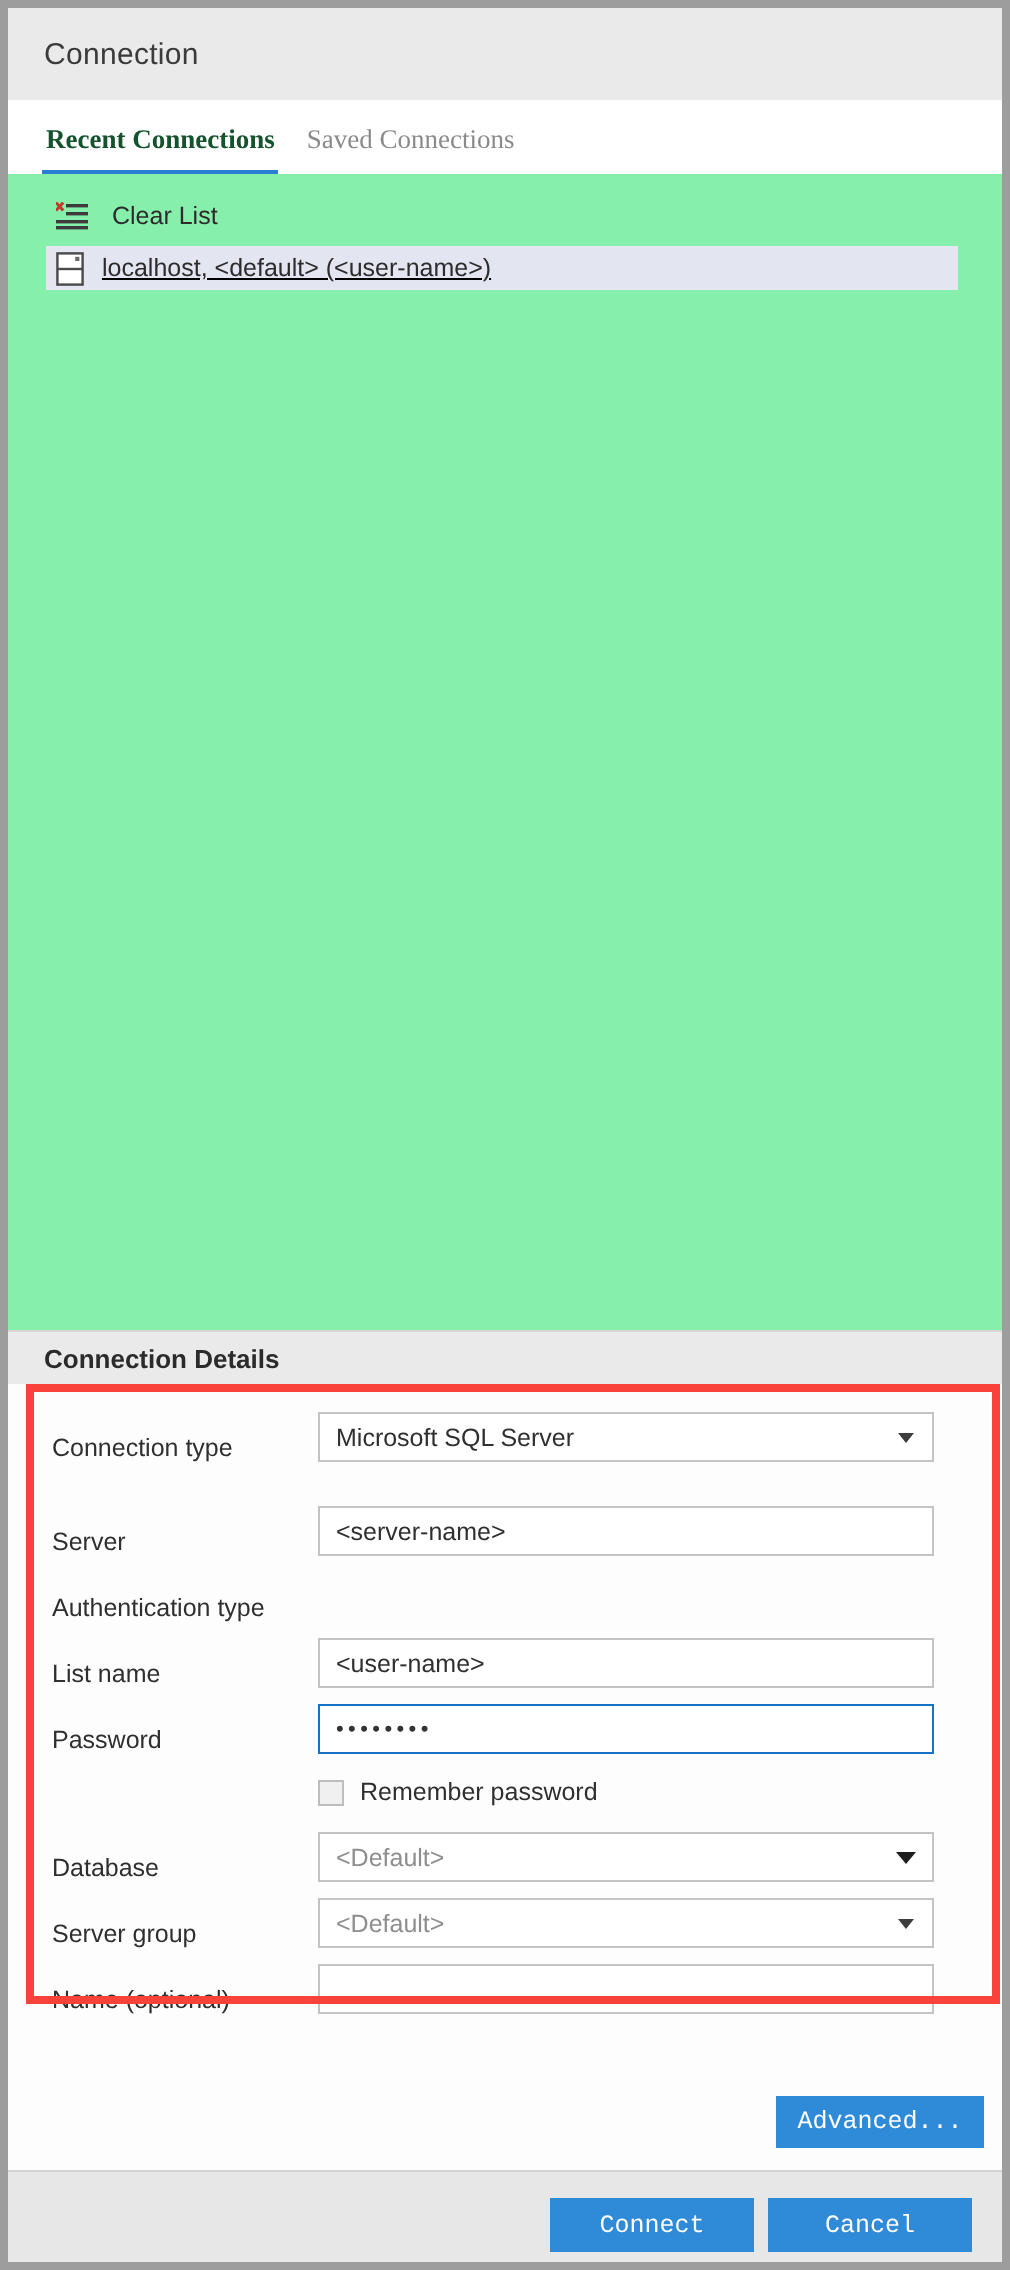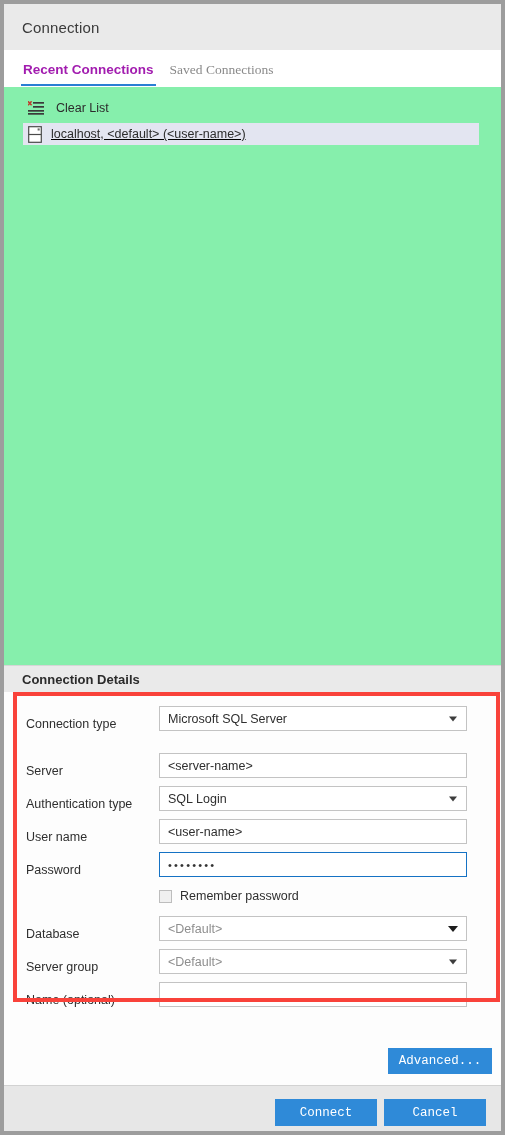--- a/index.html
+++ b/index.html
@@ -40,23 +40,24 @@
     align-items: flex-start;
     gap: 12px;
   }
   .tab {
     font-size: 13.5px;
     padding: 0 2px 7px 2px;
     cursor: pointer;
     white-space: nowrap;
   }
   .tab.active {
-    color: #a21caf;
+    color: #14532d;
     font-weight: bold;
     border-bottom: 2px solid #2a7fd4;
+    font-family: Liberation Serif, serif;
   }
   .tab.inactive {
     color: #8a8a8a;
     border-bottom: 2px solid transparent;
     font-family: Liberation Serif, serif;
   }
 
   
   .listpanel {
     background: #86efac;
@@ -301,28 +302,24 @@
 
     <div class="field-row">
       <span class="field-label">Server</span>
       <div class="field-control">
         <span>&lt;server-name&gt;</span>
       </div>
     </div>
 
     <div class="field-row">
       <span class="field-label">Authentication type</span>
-      <div class="field-control combo">
-        <span>SQL Login</span>
-        <span class="caret"></span>
-      </div>
-    </div>
-
-    <div class="field-row">
-      <span class="field-label">User name</span>
+    </div>
+
+    <div class="field-row">
+      <span class="field-label">List name</span>
       <div class="field-control">
         <span>&lt;user-name&gt;</span>
       </div>
     </div>
 
     <div class="field-row">
       <span class="field-label">Password</span>
       <div class="field-control focused">
         <span class="pw-dots">••••••••</span>
       </div>

